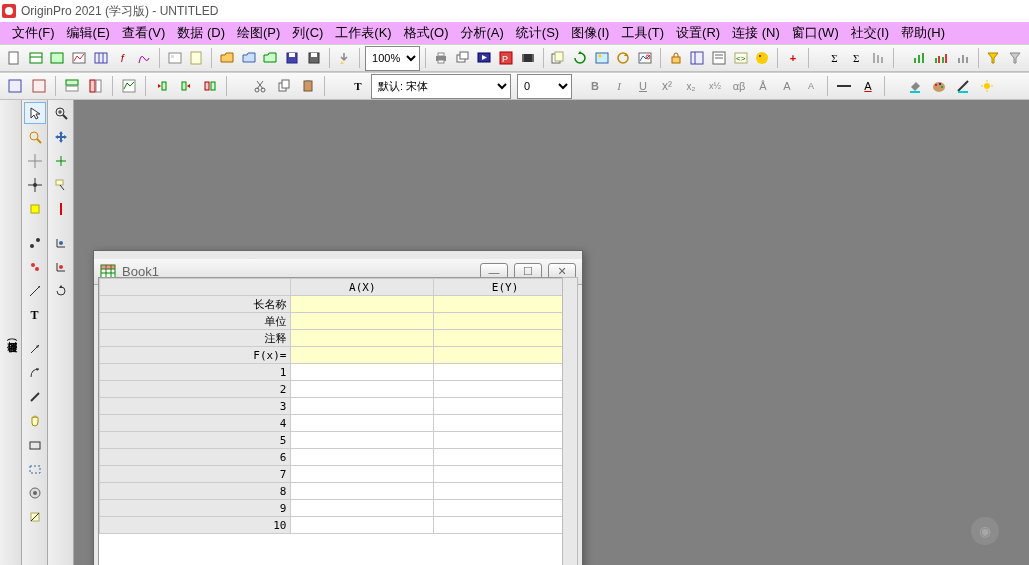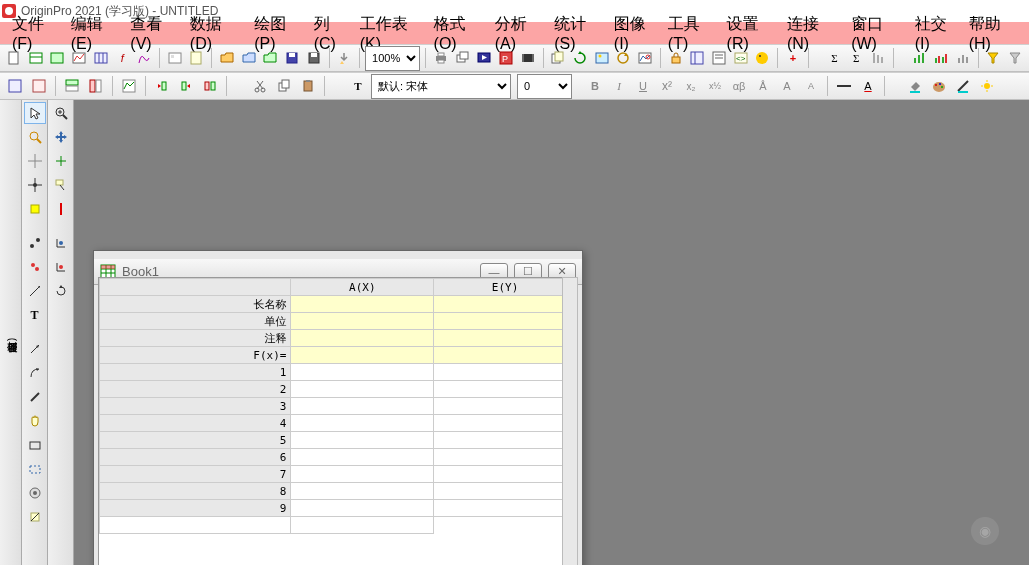--- a/index.html
+++ b/index.html
@@ -1,21 +1,21 @@
 <!DOCTYPE html>
 <html><head>
 <meta charset="utf-8">
 <style>
 * { margin: 0; padding: 0; box-sizing: border-box; font-family: "Microsoft YaHei", "SimSun", Arial, sans-serif; }
 body { background: #f0f0f0; width: 1029px; height: 565px; overflow: hidden; position: relative; }
 
 .titlebar { height: 22px; background: #fff; display: flex; align-items: center; padding: 0 1px; font-size: 12px; color: #555; }
 .titlebar .icon { width: 16px; height: 16px; margin-right: 4px; }
 
-.menubar { height: 22px; background: #fca5a5; display: flex; align-items: center; padding: 0 6px; font-size: 16px; }
+.menubar { height: 22px; background: #f0abfc; display: flex; align-items: center; padding: 0 6px; font-size: 13px; }
 .menubar .mitem { padding: 2px 6px; cursor: pointer; }
 
 .toolbar-row { height: 28px; background: linear-gradient(#fafafa, #e8e8e8); border-top: 1px solid #d0d0d0; border-bottom: 1px solid #c0c0c0; display: flex; align-items: center; padding: 0 4px; gap: 2px; }
 .toolbar-row.row2 { height: 28px; }
 .tbtn { width: 22px; height: 22px; display: flex; align-items: center; justify-content: center; border: 1px solid transparent; border-radius: 2px; cursor: pointer; font-size: 11px; }
 .tsep { width: 1px; height: 20px; background: #bbb; margin: 0 3px; }
 .tcombo { height: 25px; font-size: 11px; border: 1px solid #888; background: #fff; padding: 0 2px; }
 
 .workspace { position: absolute; top: 100px; left: 0; right: 0; bottom: 0; background: #808080; display: flex; }
 .sidebar { width: 22px; background: linear-gradient(90deg, #f0f0f0, #e0e0e0); border-right: 1px solid #aaa; display: flex; flex-direction: column; align-items: center; padding-top: 20px; font-size: 10px; writing-mode: vertical-rl; }
@@ -675,20 +675,21 @@
             <div class="cell rowhead">8</div>
             <div class="cell"></div>
             <div class="cell"></div>
           </div>
         <div class="row">
             <div class="cell rowhead">9</div>
             <div class="cell"></div>
             <div class="cell"></div>
           </div>
         <div class="row">
+            <div class="cell rowhead">10</div>
             <div class="cell"></div>
             <div class="cell"></div>
           </div>
       </div>
     </div>
     <div class="scrollbar-v"></div>
 
   </div>
 
   <div class="watermark">

